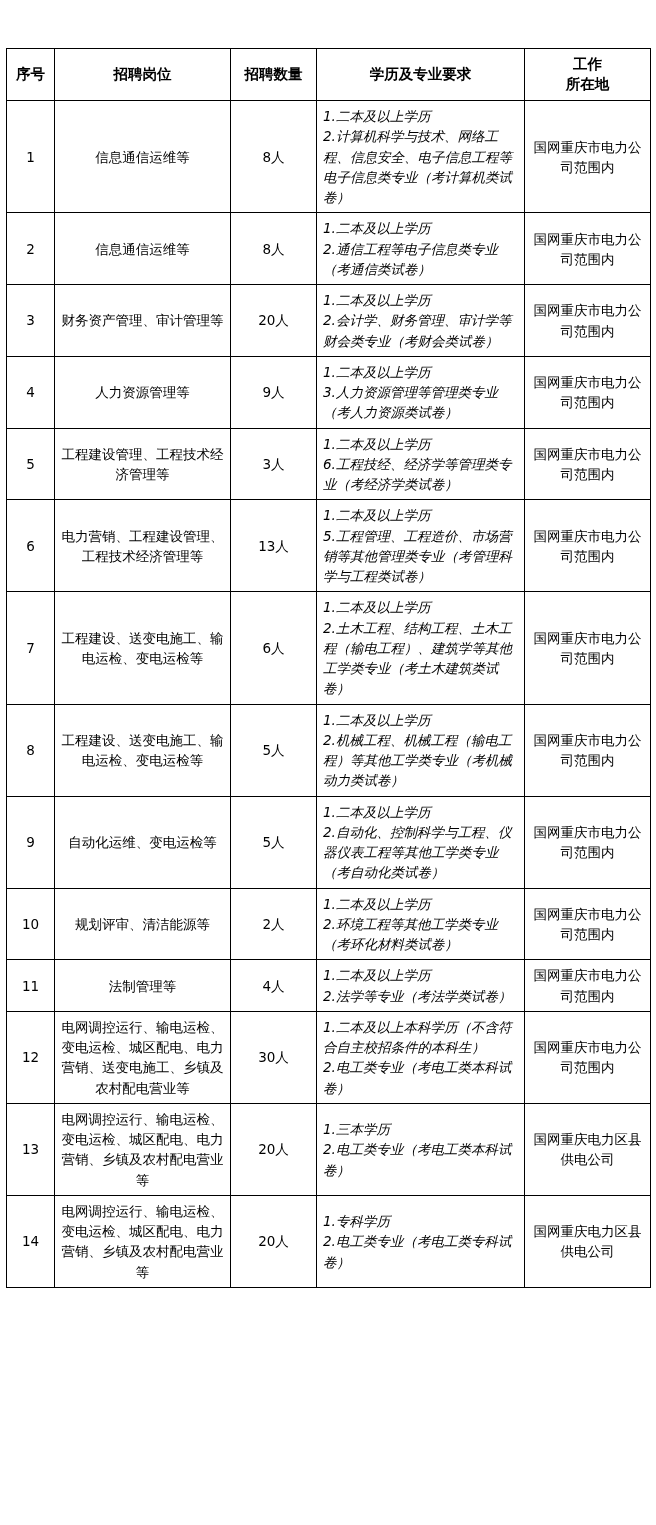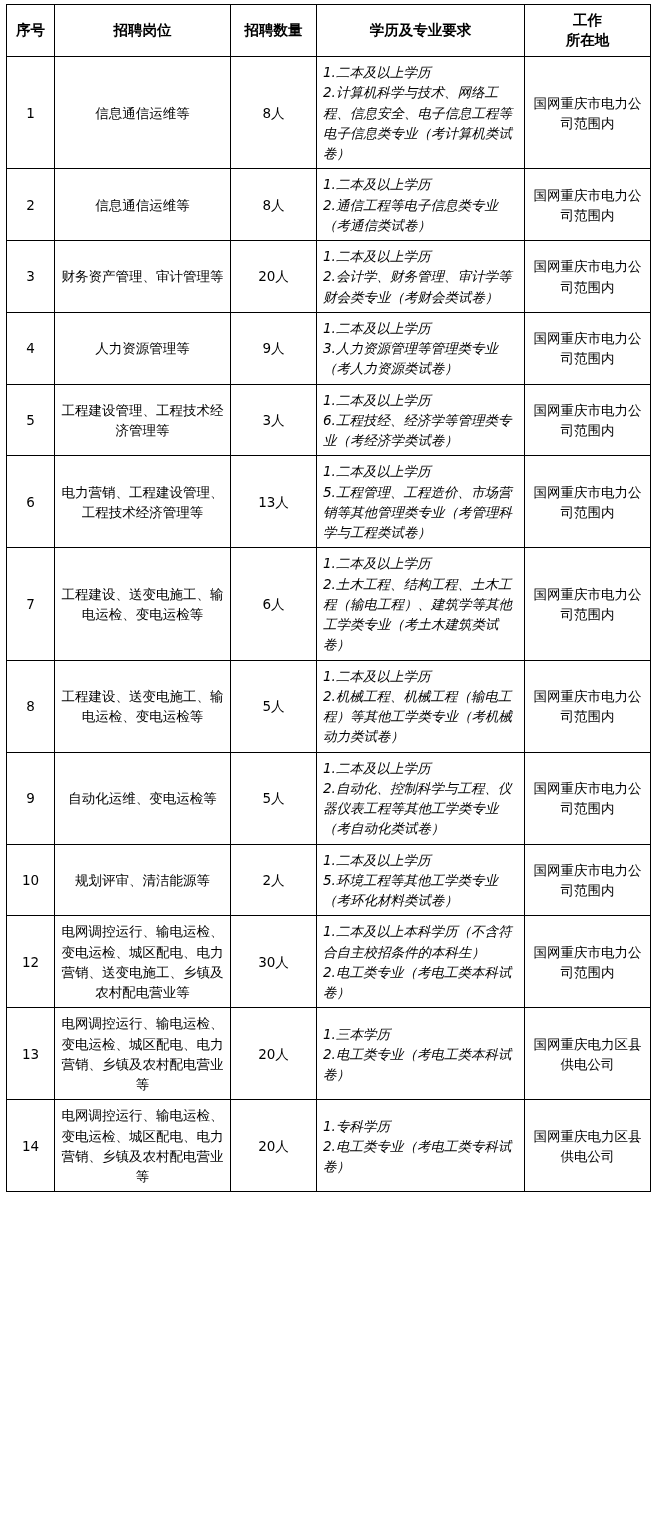--- a/index.html
+++ b/index.html
@@ -9,20 +9,21 @@
   }
   body {
     width: 656px;
     font-family: "DejaVu Sans", "Liberation Sans", sans-serif;
     color: #000000;
   }
   .sheet {
     width: 656px;
     box-sizing: border-box;
     padding: 4px 6px 6px 6px;
+    margin-top: 44px;
   }
   table.recruit {
     border-collapse: collapse;
     width: 644px;
     table-layout: fixed;
     border: 1px solid #000;
   }
   table.recruit th,
   table.recruit td {
     border: 1px solid #000;
@@ -190,21 +191,31 @@
             <span class="line">2.自动化、控制科学与工程、仪器仪表工程等其他工学类专业（考自动化类试卷）</span>
           </td>
           <td class="loc">国网重庆市电力公司范围内</td>
         </tr>
         <tr>
           <td class="no">10</td>
           <td class="post">规划评审、清洁能源等</td>
           <td class="num">2人</td>
           <td class="req">
             <span class="line">1.二本及以上学历</span>
-            <span class="line">5.环境工程等其他工学类专业（考环化材料类试卷）</span>
+            <span class="line">2.环境工程等其他工学类专业（考环化材料类试卷）</span>
+          </td>
+          <td class="loc">国网重庆市电力公司范围内</td>
+        </tr>
+        <tr>
+          <td class="no">11</td>
+          <td class="post">法制管理等</td>
+          <td class="num">4人</td>
+          <td class="req">
+            <span class="line">1.二本及以上学历</span>
+            <span class="line">2.法学等专业（考法学类试卷）</span>
           </td>
           <td class="loc">国网重庆市电力公司范围内</td>
         </tr>
         <tr>
           <td class="no">12</td>
           <td class="post">电网调控运行、输电运检、变电运检、城区配电、电力营销、送变电施工、乡镇及农村配电营业等</td>
           <td class="num">30人</td>
           <td class="req">
             <span class="line">1.二本及以上本科学历（不含符合自主校招条件的本科生）</span>
             <span class="line">2.电工类专业（考电工类本科试卷）</span>

